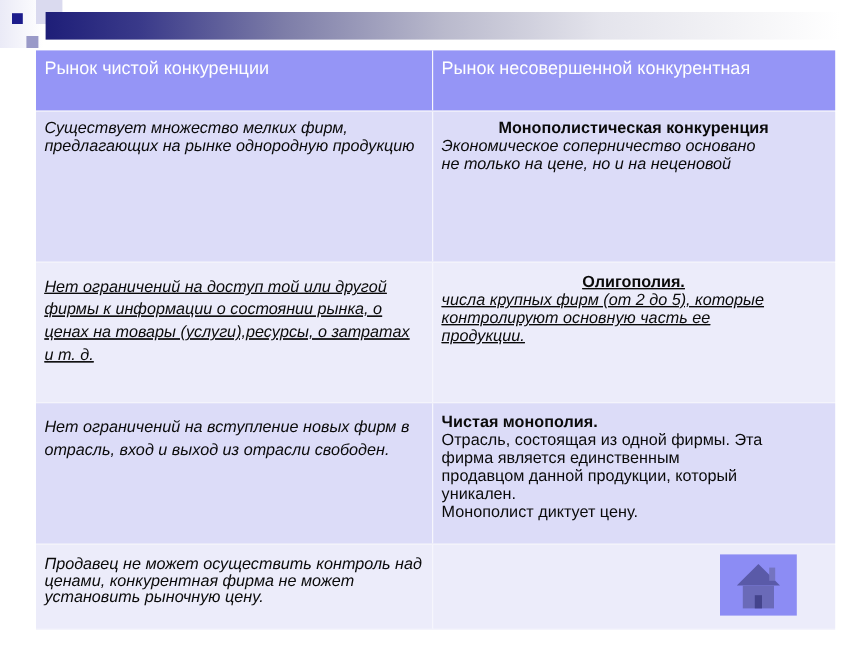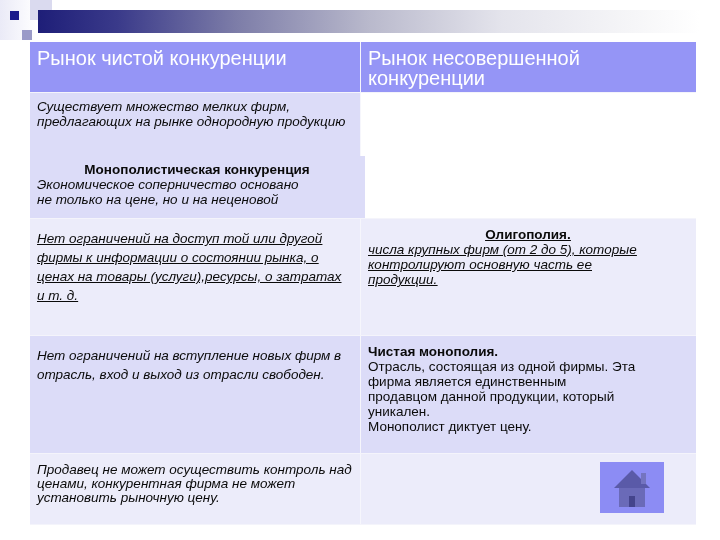--- a/index.html
+++ b/index.html
@@ -75,29 +75,29 @@
       padding: 6px 8px 4px 7px;
       font-size: 13.5px;
       line-height: 15px;
       color: #0a0a0a;
     }
     .cell.left { width: 331px; border-right: 1px solid #f6f6fc; }
     .cell.right { width: 335px; }
     .header .cell {
       background: #9595f6;
       color: #ffffff;
-      font-size: 20px;
+      font-size: 15px;
       line-height: 20px;
       padding-top: 6px;
     }
     .row.r1 .cell, .row.r3 .cell { background: #dcdcf8; }
     .row.r2 .cell, .row.r4 .cell { background: #ececfa; }
     .header { height: 50px; }
     .header .cell { height: 50px; }
-    .r1, .r1 .cell { height: 125px; flex-direction: column; }
+    .r1, .r1 .cell { height: 125px; }
     .r2, .r2 .cell { height: 116px; text-decoration: underline; }
     .r3, .r3 .cell { height: 117px; }
     .r4, .r4 .cell { height: 70px; }
 
     .italic { font-style: italic; }
     .ttl { font-weight: bold; display: block; font-size: 13.5px; }
     .indent { padding-left: 22px; }
     .plain { font-style: normal; text-align: center; }
 
     
@@ -118,21 +118,21 @@
 
 <div class="deco-vline"></div>
 <div class="deco-sq-light1"></div>
 <div class="deco-sq-dark"></div>
 <div class="deco-sq-light2"></div>
 <div class="deco-bar"></div>
 
 <div class="table">
   <div class="row header">
     <div class="cell left">Рынок чистой конкуренции</div>
-    <div class="cell right">Рынок несовершенной конкуренции</div>
+    <div class="cell right">Рынок несовершенной конкурентная</div>
   </div>
 
   <div class="row r1">
     <div class="cell left italic">Существует множество мелких фирм, предлагающих на рынке однородную продукцию</div>
     <div class="cell right italic">
       <span class="ttl plain">Монополистическая конкуренция</span>
       <span style="display:block">Экономическое соперничество основано</span>
       <span style="display:block">не  только на цене, но и на неценовой</span>
     </div>
   </div>

